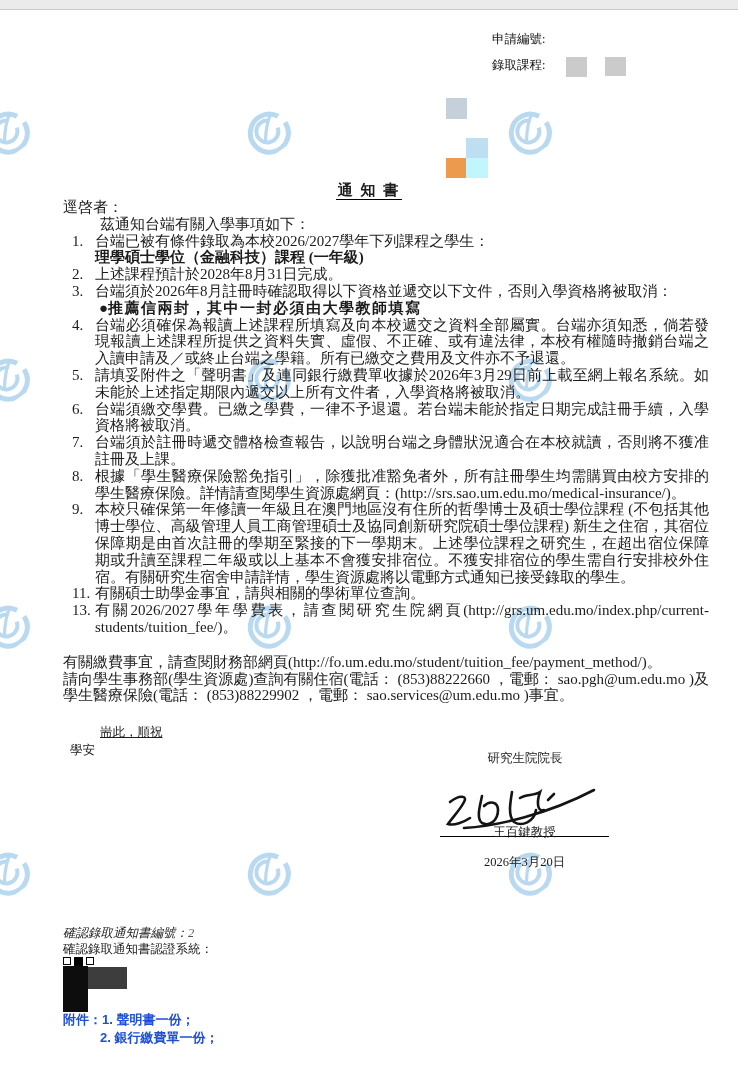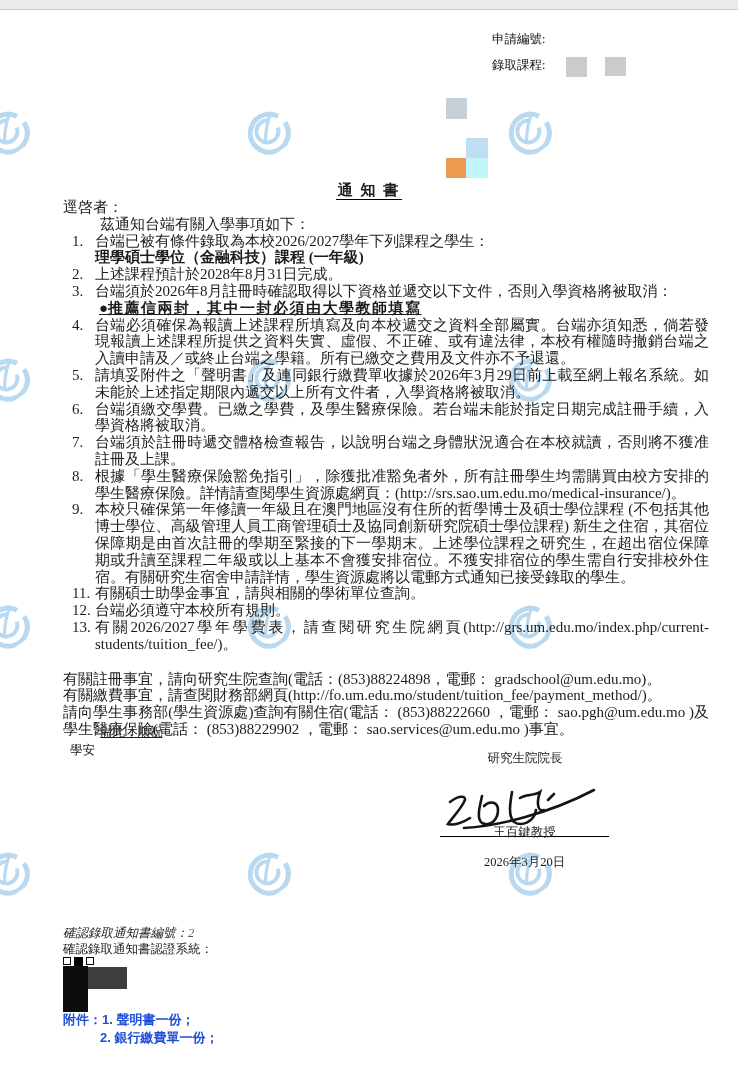--- a/index.html
+++ b/index.html
@@ -34,21 +34,21 @@
   .doc{
     position:absolute;left:63px;top:199px;width:646px;z-index:2;
     font-size:15px;line-height:16.8px;text-align:justify;
   }
   .salutation{margin:0;}
   .intro{margin:0 0 0 37px;}
   .item{display:flex;}
   .item .no{flex:0 0 32px;padding-left:9px;box-sizing:border-box;}
   .item .itext{flex:1;}
   .course-line{font-weight:bold;}
-  .bullet-line{font-weight:bold;letter-spacing:1.5px;margin-left:4px;text-decoration:underline;}
+  .bullet-line{font-weight:bold;letter-spacing:1.5px;margin-left:4px;}
   .bullet-line .bdot{letter-spacing:0;}
   .contacts{margin-top:18px;}
   .contacts p{margin:0;}
   
   .closing-1{position:absolute;left:100px;top:724px;font-size:12.5px;z-index:2;text-decoration:underline;}
   .closing-2{position:absolute;left:70px;top:742px;font-size:12.5px;z-index:2;}
   .sig-block{position:absolute;left:440px;top:750px;width:170px;z-index:2;font-size:12.5px;}
   .sig-title{text-align:center;margin-bottom:2px;}
   .sig-art{position:absolute;left:-4px;top:30px;}
   .sig-line{position:absolute;left:0;top:86px;width:169px;border-top:1.5px solid #000;}
@@ -324,21 +324,21 @@
     <span class="itext">台端必須確保為報讀上述課程所填寫及向本校遞交之資料全部屬實。台端亦須知悉，倘若發現報讀上述課程所提供之資料失實、虛假、不正確、或有違法律，本校有權隨時撤銷台端之入讀申請及／或終止台端之學籍。所有已繳交之費用及文件亦不予退還。</span>
   </div>
 
   <div class="item">
     <span class="no">5.</span>
     <span class="itext">請填妥附件之「聲明書」及連同銀行繳費單收據於2026年3月29日前上載至網上報名系統。如未能於上述指定期限內遞交以上所有文件者，入學資格將被取消。</span>
   </div>
 
   <div class="item">
     <span class="no">6.</span>
-    <span class="itext">台端須繳交學費。已繳之學費，及學生醫療保險。若台端未能於指定日期完成註冊手續，入學資格將被取消。</span>
+    <span class="itext">台端須繳交學費。已繳之學費，一律不予退還。若台端未能於指定日期完成註冊手續，入學資格將被取消。</span>
   </div>
 
   <div class="item">
     <span class="no">7.</span>
     <span class="itext">台端須於註冊時遞交體格檢查報告，以說明台端之身體狀況適合在本校就讀，否則將不獲准註冊及上課。</span>
   </div>
 
   <div class="item">
     <span class="no">8.</span>
     <span class="itext">根據「學生醫療保險豁免指引」，除獲批准豁免者外，所有註冊學生均需購買由校方安排的學生醫療保險。詳情請查閱學生資源處網頁：(http://srs.sao.um.edu.mo/medical-insurance/)。</span>
@@ -348,32 +348,27 @@
     <span class="no">9.</span>
     <span class="itext">本校只確保第一年修讀一年級且在澳門地區沒有住所的哲學博士及碩士學位課程 (不包括其他博士學位、高級管理人員工商管理碩士及協同創新研究院碩士學位課程) 新生之住宿，其宿位保障期是由首次註冊的學期至緊接的下一學期末。上述學位課程之研究生，在超出宿位保障期或升讀至課程二年級或以上基本不會獲安排宿位。不獲安排宿位的學生需自行安排校外住宿。有關研究生宿舍申請詳情，學生資源處將以電郵方式通知已接受錄取的學生。</span>
   </div>
 
 
   <div class="item">
     <span class="no">11.</span>
     <span class="itext">有關碩士助學金事宜，請與相關的學術單位查詢。</span>
   </div>
 
-  <div class="item">
-    <span class="no">12.</span>
-    <span class="itext">台端必須遵守本校所有規則。</span>
-  </div>
 
   <div class="item">
     <span class="no">13.</span>
     <span class="itext">有關2026/2027學年學費表，請查閱研究生院網頁(http://grs.um.edu.mo/index.php/current-students/tuition_fee/)。</span>
   </div>
 </div>
   <div class="contacts" id="contactsHost">
-      <p>有關註冊事宜，請向研究生院查詢(電話：(853)88224898，電郵： gradschool@um.edu.mo)。</p>
       <p>有關繳費事宜，請查閱財務部網頁(http://fo.um.edu.mo/student/tuition_fee/payment_method/)。</p>
       <p>請向學生事務部(學生資源處)查詢有關住宿(電話： (853)88222660 ，電郵： sao.pgh@um.edu.mo )及學生醫療保險(電話： (853)88229902 ，電郵： sao.services@um.edu.mo )事宜。</p>
     </div>
 </div>
 
 <div class="closing-1">耑此，順祝</div>
 <div class="closing-2">學安</div>
 
 <div class="sig-block">
   <div class="sig-title">研究生院院長</div>

